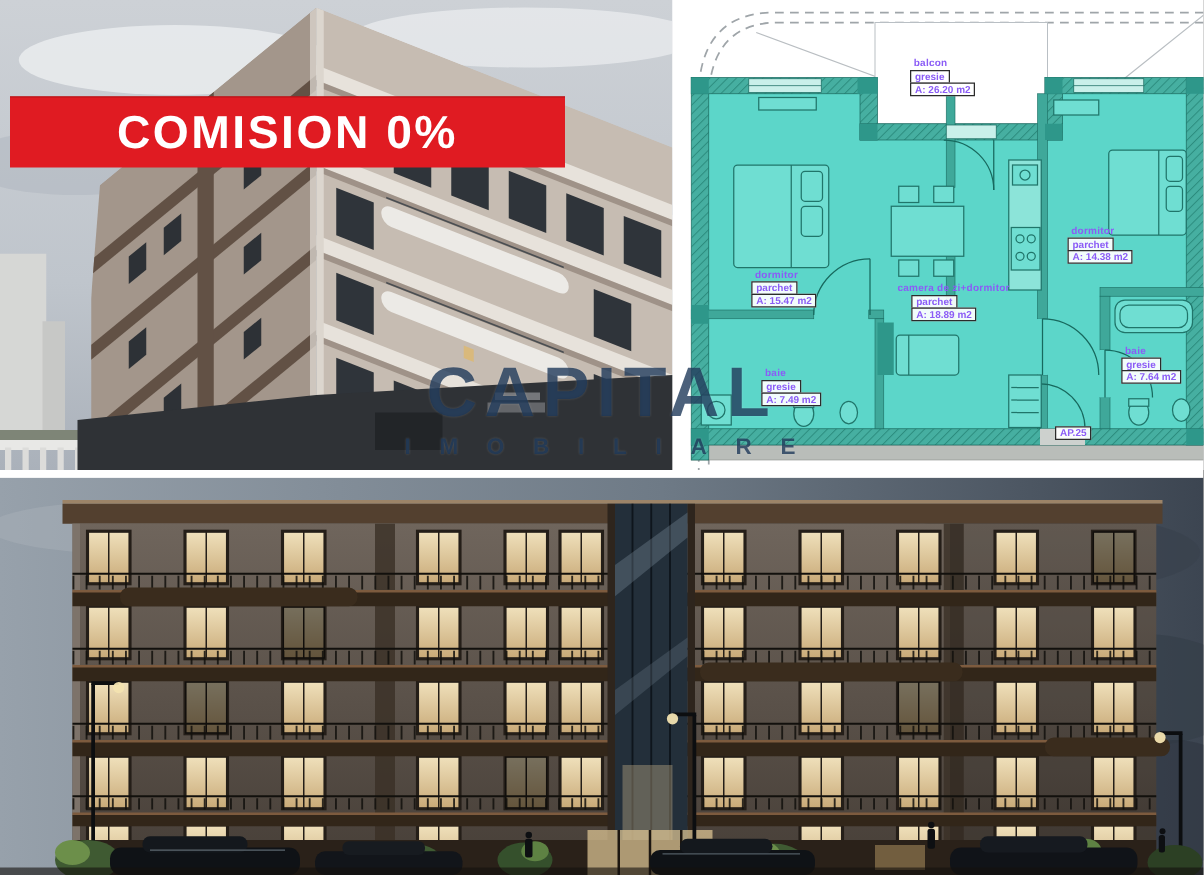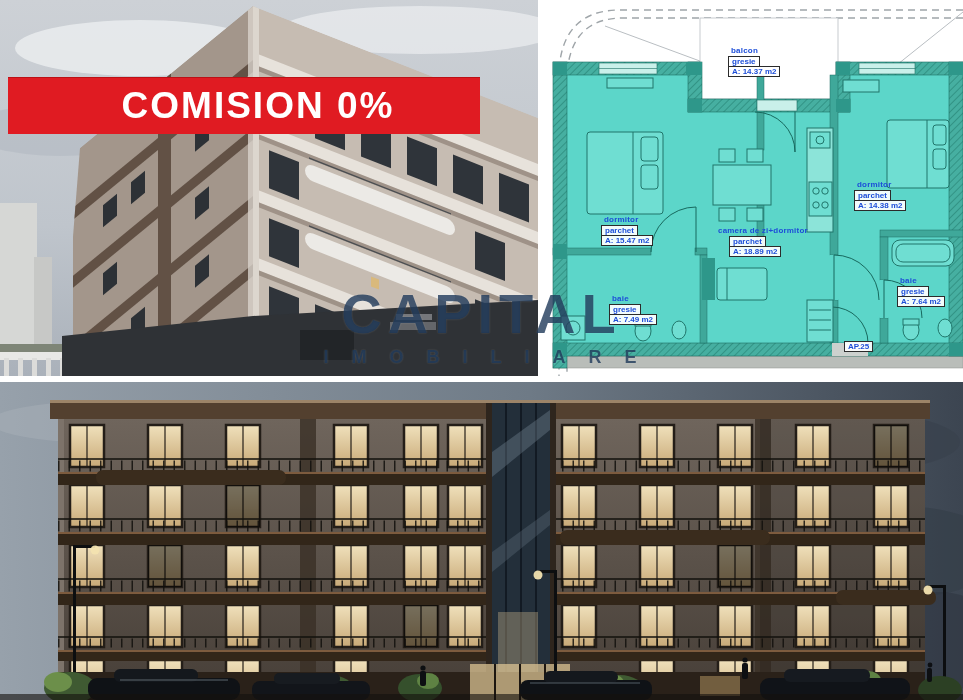--- a/index.html
+++ b/index.html
@@ -6,31 +6,31 @@
   .canvas{position:relative;width:963px;height:700px;background:#ffffff;overflow:hidden;
           font-family:"Liberation Sans",sans-serif;}
   
   .photo-day{position:absolute;left:0;top:0;width:538px;height:376px;overflow:hidden;}
   .floorplan{position:absolute;left:545px;top:0;width:418px;height:376px;background:#fff;overflow:hidden;}
   .photo-dusk{position:absolute;left:0;top:382px;width:963px;height:318px;overflow:hidden;}
   .photo-day svg,.photo-dusk svg,.floorplan svg{display:block;}
   
   .banner{position:absolute;left:8px;top:77px;width:444px;height:57px;background:#e01b22;
           display:flex;align-items:center;justify-content:center;z-index:3;
-          box-shadow:0 1px 0 rgba(120,0,0,.35) inset;padding-left:28px;}
+          box-shadow:0 1px 0 rgba(120,0,0,.35) inset;}
   .banner span{color:#fff;font-size:37px;font-weight:800;letter-spacing:2px;white-space:nowrap;}
   
   .watermark{position:absolute;left:0;top:288px;width:963px;text-align:center;z-index:5;
              pointer-events:none;color:rgba(26,53,86,0.78);}
   .watermark .wm1{font-size:56px;font-weight:700;letter-spacing:6px;line-height:0.92;
                   text-shadow:0 0 2px rgba(255,255,255,0.18);}
   .watermark .wm2{font-size:18px;font-weight:600;letter-spacing:23px;margin-top:7px;padding-left:20px;
                   text-shadow:0 0 2px rgba(255,255,255,0.18);}
   
-  .fp-label{position:absolute;z-index:4;white-space:nowrap;color:#1d4ed8;}
+  .fp-label{position:absolute;z-index:4;white-space:nowrap;color:#8b5cf6;}
   .fp-name{font-size:8px;font-weight:700;margin:0 0 1px 3px;letter-spacing:0.2px;}
   .fp-box div{display:inline-block;border:1px solid #2b2b2b;background:rgba(255,255,255,0.92);
               font-size:8px;font-weight:700;padding:0 3px;line-height:9px;}
   .fp-box{display:flex;flex-direction:column;align-items:flex-start;justify-content:space-between;}
   .fp-box div + div{margin-top:-1px;}
 </style>
 </head>
 <body>
 
 <div class="canvas">
@@ -299,21 +299,21 @@
         <ellipse cx="98" cy="331" rx="8" ry="10"></ellipse>
           <rect x="90" y="320" width="16" height="6"></rect>
         <ellipse cx="134" cy="330" rx="7" ry="9"></ellipse>
       </g>
     </svg>
 
     <div class="fp-label" style="left:183px;top:46px">
       <div class="fp-name">balcon</div>
       <div class="fp-box">
         <div>gresie</div>
-        <div>A: 14.37 m2</div>
+        <div>A: 26.20 m2</div>
       </div>
     </div>
     <div class="fp-label" style="left:56px;top:215px">
       <div class="fp-name">dormitor</div>
       <div class="fp-box">
         <div>parchet</div>
         <div>A: 15.47 m2</div>
       </div>
     </div>
     <div class="fp-label" style="left:170px;top:226px">

